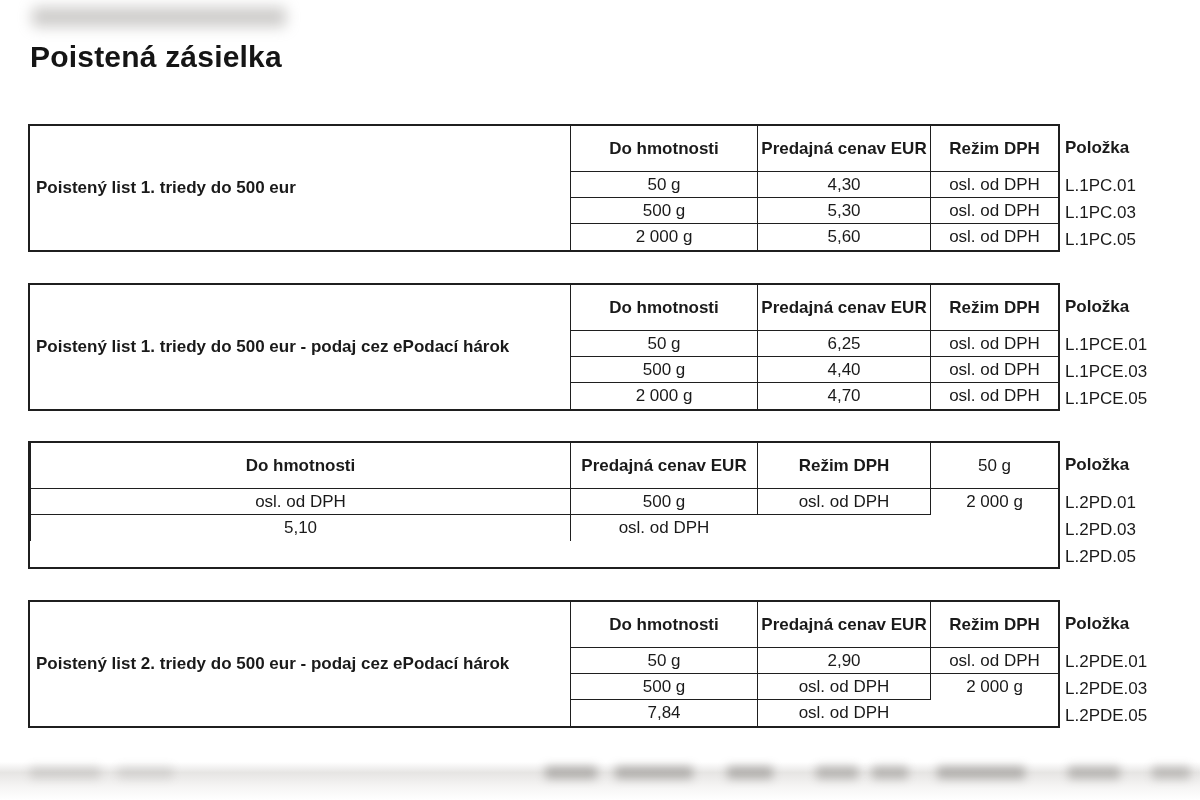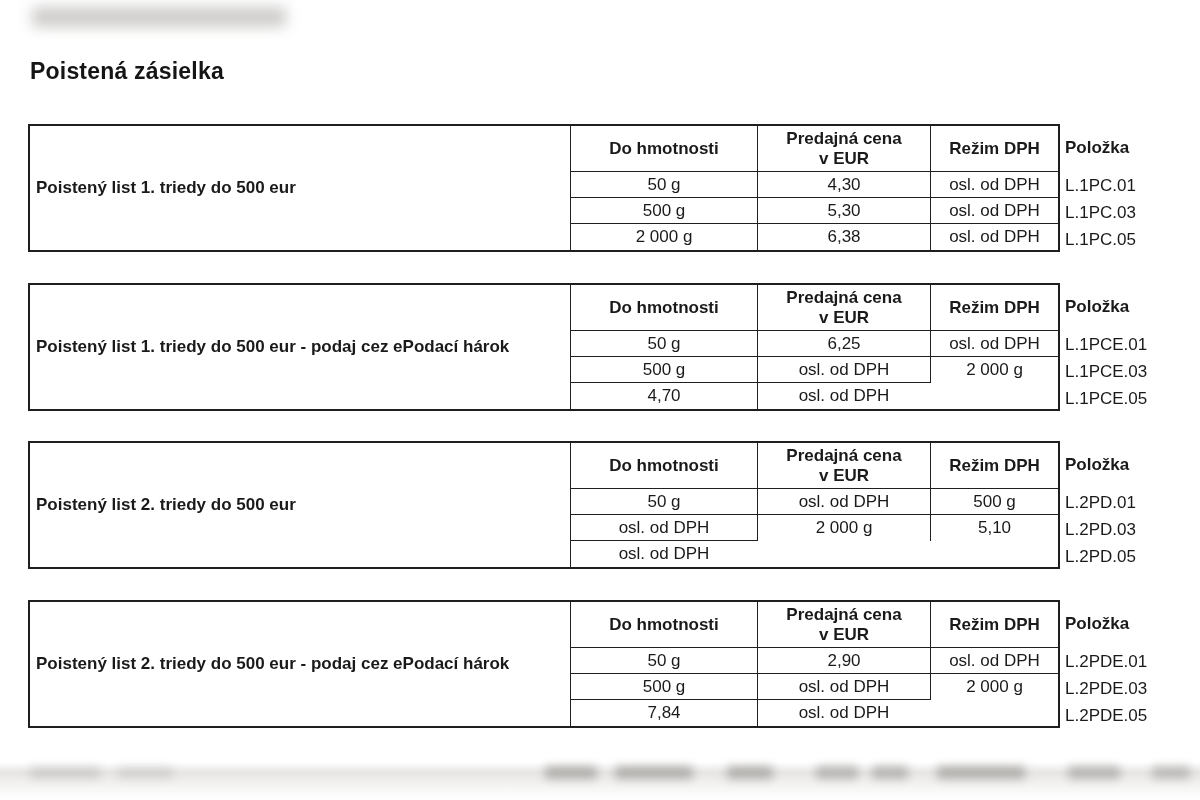--- a/index.html
+++ b/index.html
@@ -2,22 +2,22 @@
 <html><head>
 <meta charset="utf-8">
 <style>
   html,body{margin:0;padding:0;}
   body{
     width:1200px;height:800px;position:relative;overflow:hidden;
     background:#ffffff;color:#1a1a1a;
     font-family:"Liberation Sans", sans-serif;
   }
   .page-heading{
-    position:absolute;left:30px;top:58px;
-    font-size:23px;font-weight:bold;letter-spacing:.2px;color:#151515;
+    position:absolute;left:30px;top:40px;
+    font-size:30px;font-weight:bold;letter-spacing:.2px;color:#151515;
   }
   
   .blur-top{
     position:absolute;left:32px;top:7px;width:254px;height:20px;
     background:#9e9b98;filter:blur(7px);opacity:.5;border-radius:3px;
   }
   .blur-bottom-band{
     position:absolute;left:0;top:762px;width:1200px;height:38px;
     background:linear-gradient(180deg, rgba(205,202,199,0) 0%, rgba(200,197,194,.45) 28%, rgba(228,226,224,.35) 65%, rgba(255,255,255,0) 100%);
   }
@@ -38,21 +38,21 @@
     font-size:17px;line-height:1.15;
   }
   .desc{
     grid-column:1;grid-row:1 / span 4;
     justify-content:flex-start;padding:2px 8px 2px 6px;
     font-weight:bold;text-align:left;
   }
   .cell.c2,.cell.c3,.cell.c4{border-left:1.5px solid #1f1f1f;}
   .cell.hb{border-bottom:1.5px solid #1f1f1f;}
   .th{font-weight:bold;}
-  .th.two-line{flex-direction:column;}
+  .th.two-line{flex-direction:row;}
   .polcol{
     display:grid;box-sizing:border-box;margin-left:5px;width:145px;
     grid-template-rows:48px 27px 27px 27px;align-items:center;
   }
   .pol{font-size:17px;text-align:left;}
   .pol.th{font-weight:bold;}
 </style>
 </head>
 <body>
 
@@ -83,21 +83,21 @@
 
     <div class="cell c2 hb">50 g</div>
     <div class="cell c3 hb">4,30</div>
     <div class="cell c4 hb">osl. od DPH</div>
 
     <div class="cell c2 hb">500 g</div>
     <div class="cell c3 hb">5,30</div>
     <div class="cell c4 hb">osl. od DPH</div>
 
     <div class="cell c2">2 000 g</div>
-    <div class="cell c3">6,38</div>
+    <div class="cell c3">5,60</div>
     <div class="cell c4">osl. od DPH</div>
   </div>
   <div class="polcol">
     <div class="pol th">Položka</div>
     <div class="pol">L.1PC.01</div>
     <div class="pol">L.1PC.03</div>
     <div class="pol">L.1PC.05</div>
   </div>
 </div>
 
@@ -109,37 +109,37 @@
       <span>Predajná cena</span>
       <span>v EUR</span>
     </div>
     <div class="cell th c4 hb">Režim DPH</div>
 
     <div class="cell c2 hb">50 g</div>
     <div class="cell c3 hb">6,25</div>
     <div class="cell c4 hb">osl. od DPH</div>
 
     <div class="cell c2 hb">500 g</div>
+    <div class="cell c3 hb">4,40</div>
     <div class="cell c4 hb">osl. od DPH</div>
 
     <div class="cell c2">2 000 g</div>
     <div class="cell c3">4,70</div>
     <div class="cell c4">osl. od DPH</div>
   </div>
   <div class="polcol">
     <div class="pol th">Položka</div>
     <div class="pol">L.1PCE.01</div>
     <div class="pol">L.1PCE.03</div>
     <div class="pol">L.1PCE.05</div>
   </div>
 </div>
 
 <div class="tbl" style="top:441px">
   <div class="bordered">
-    <div class="cell desc">Poistený list 2. triedy do 500 eur</div>
     <div class="cell th c2 hb">Do hmotnosti</div>
     <div class="cell th two-line c3 hb">
       <span>Predajná cena</span>
       <span>v EUR</span>
     </div>
     <div class="cell th c4 hb">Režim DPH</div>
 
     <div class="cell c2 hb">50 g</div>
     <div class="cell c4 hb">osl. od DPH</div>
 

